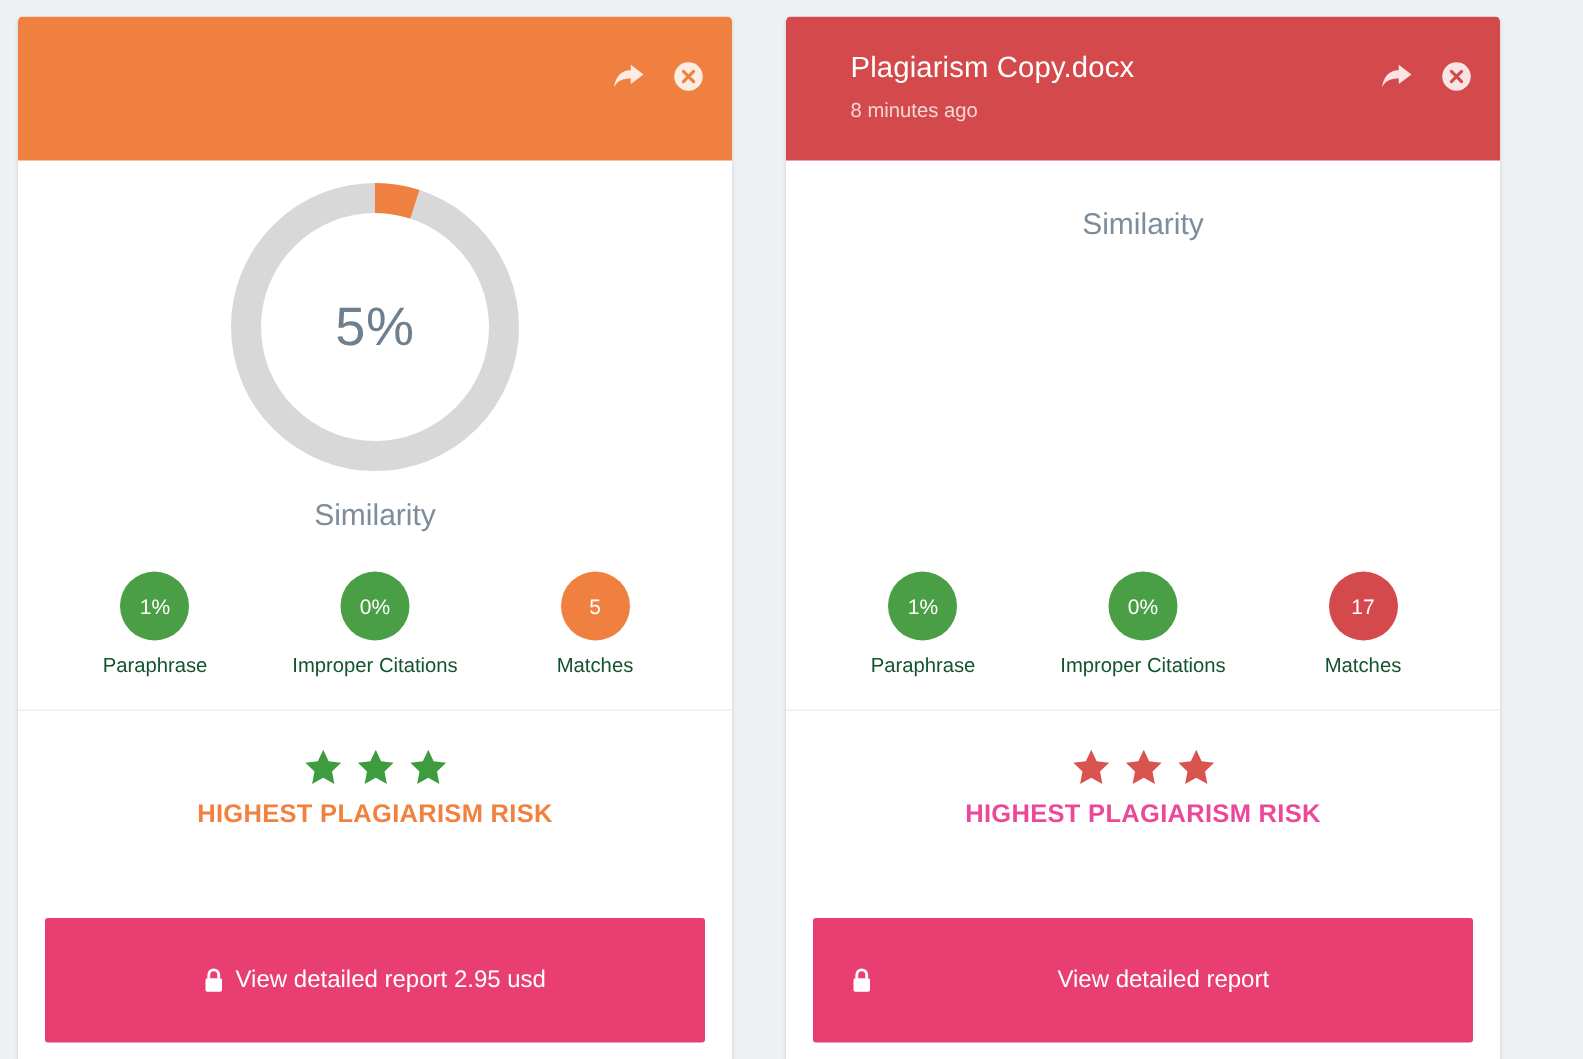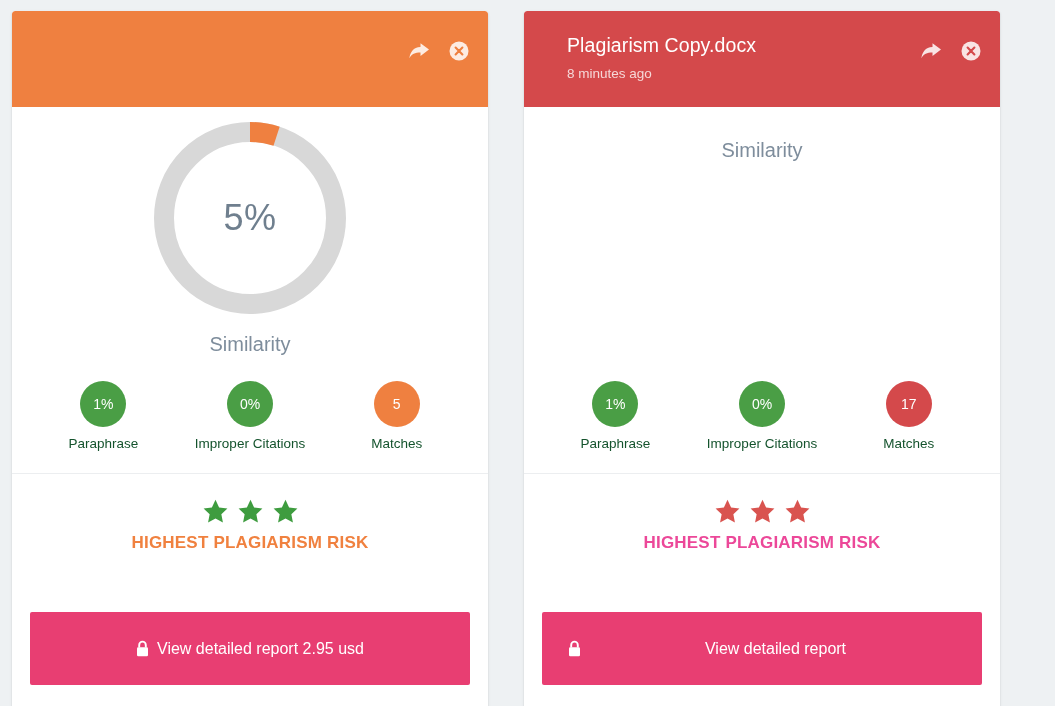--- a/index.html
+++ b/index.html
@@ -155,21 +155,21 @@
   }
   .risk-orange { color: #f0813f; }
   .risk-red    { color: #d9534f; }
 
   
   .cta {
     position: absolute;
     left: 18px;
     right: 18px;
     top: 601px;
-    height: 73px;
+    height: 83px;
     background: #e83e72;
     border: none;
     border-radius: 2px;
     color: #ffffff;
     font-family: "Liberation Sans", sans-serif;
     font-size: 16px;
     font-weight: 400;
     cursor: pointer;
     display: flex;
     align-items: center;

